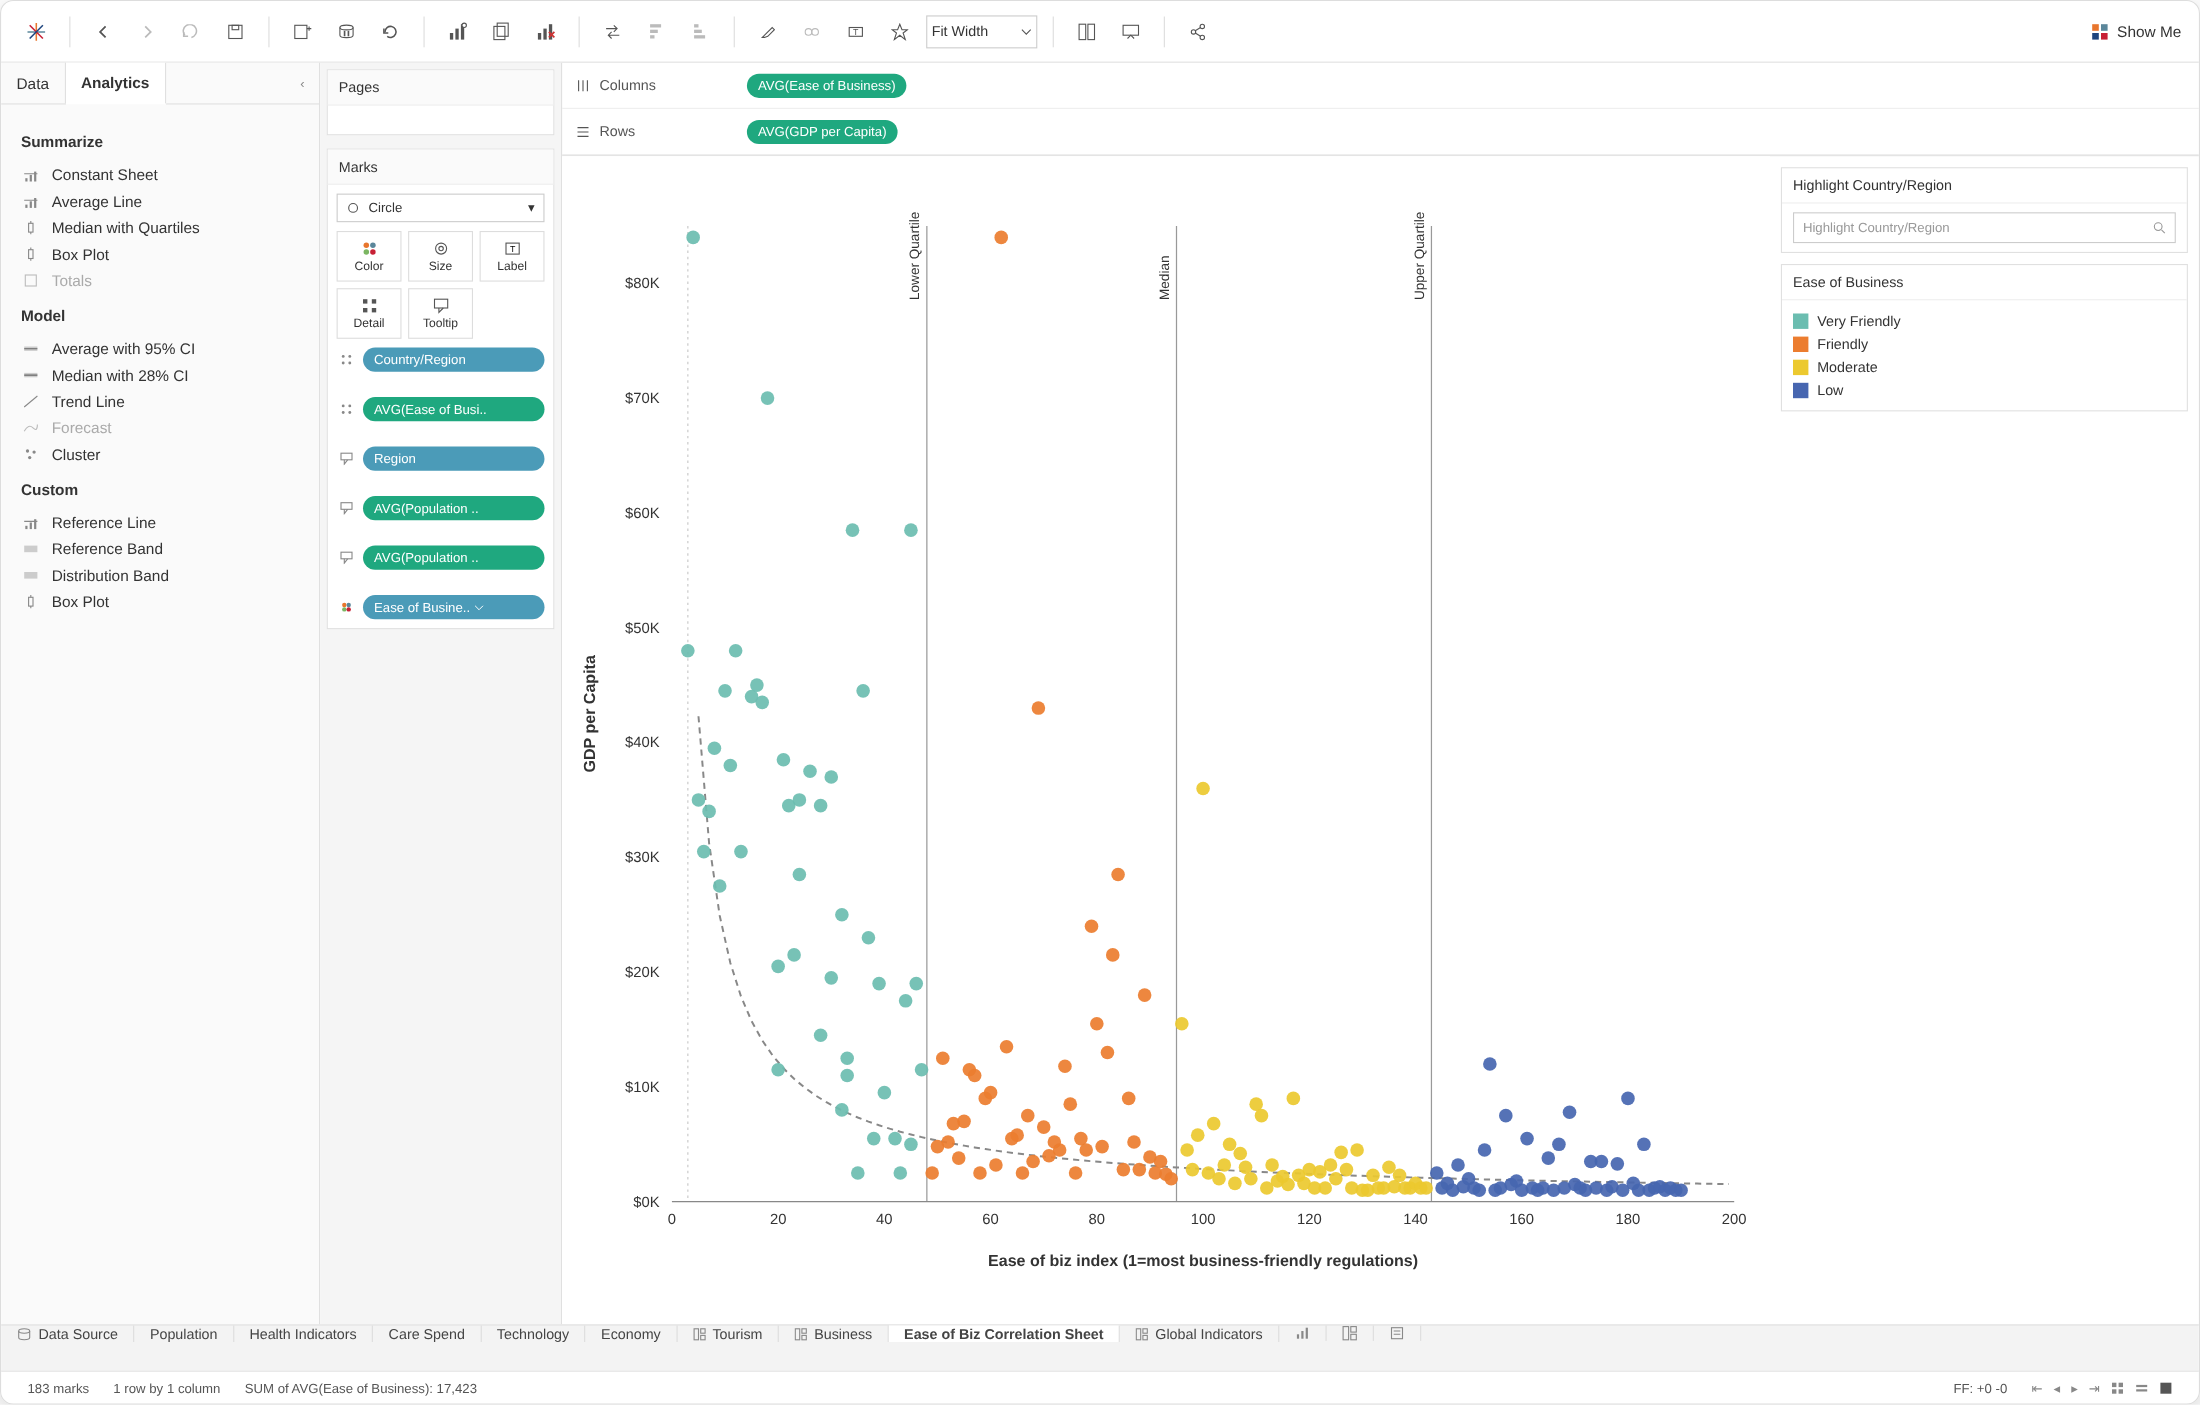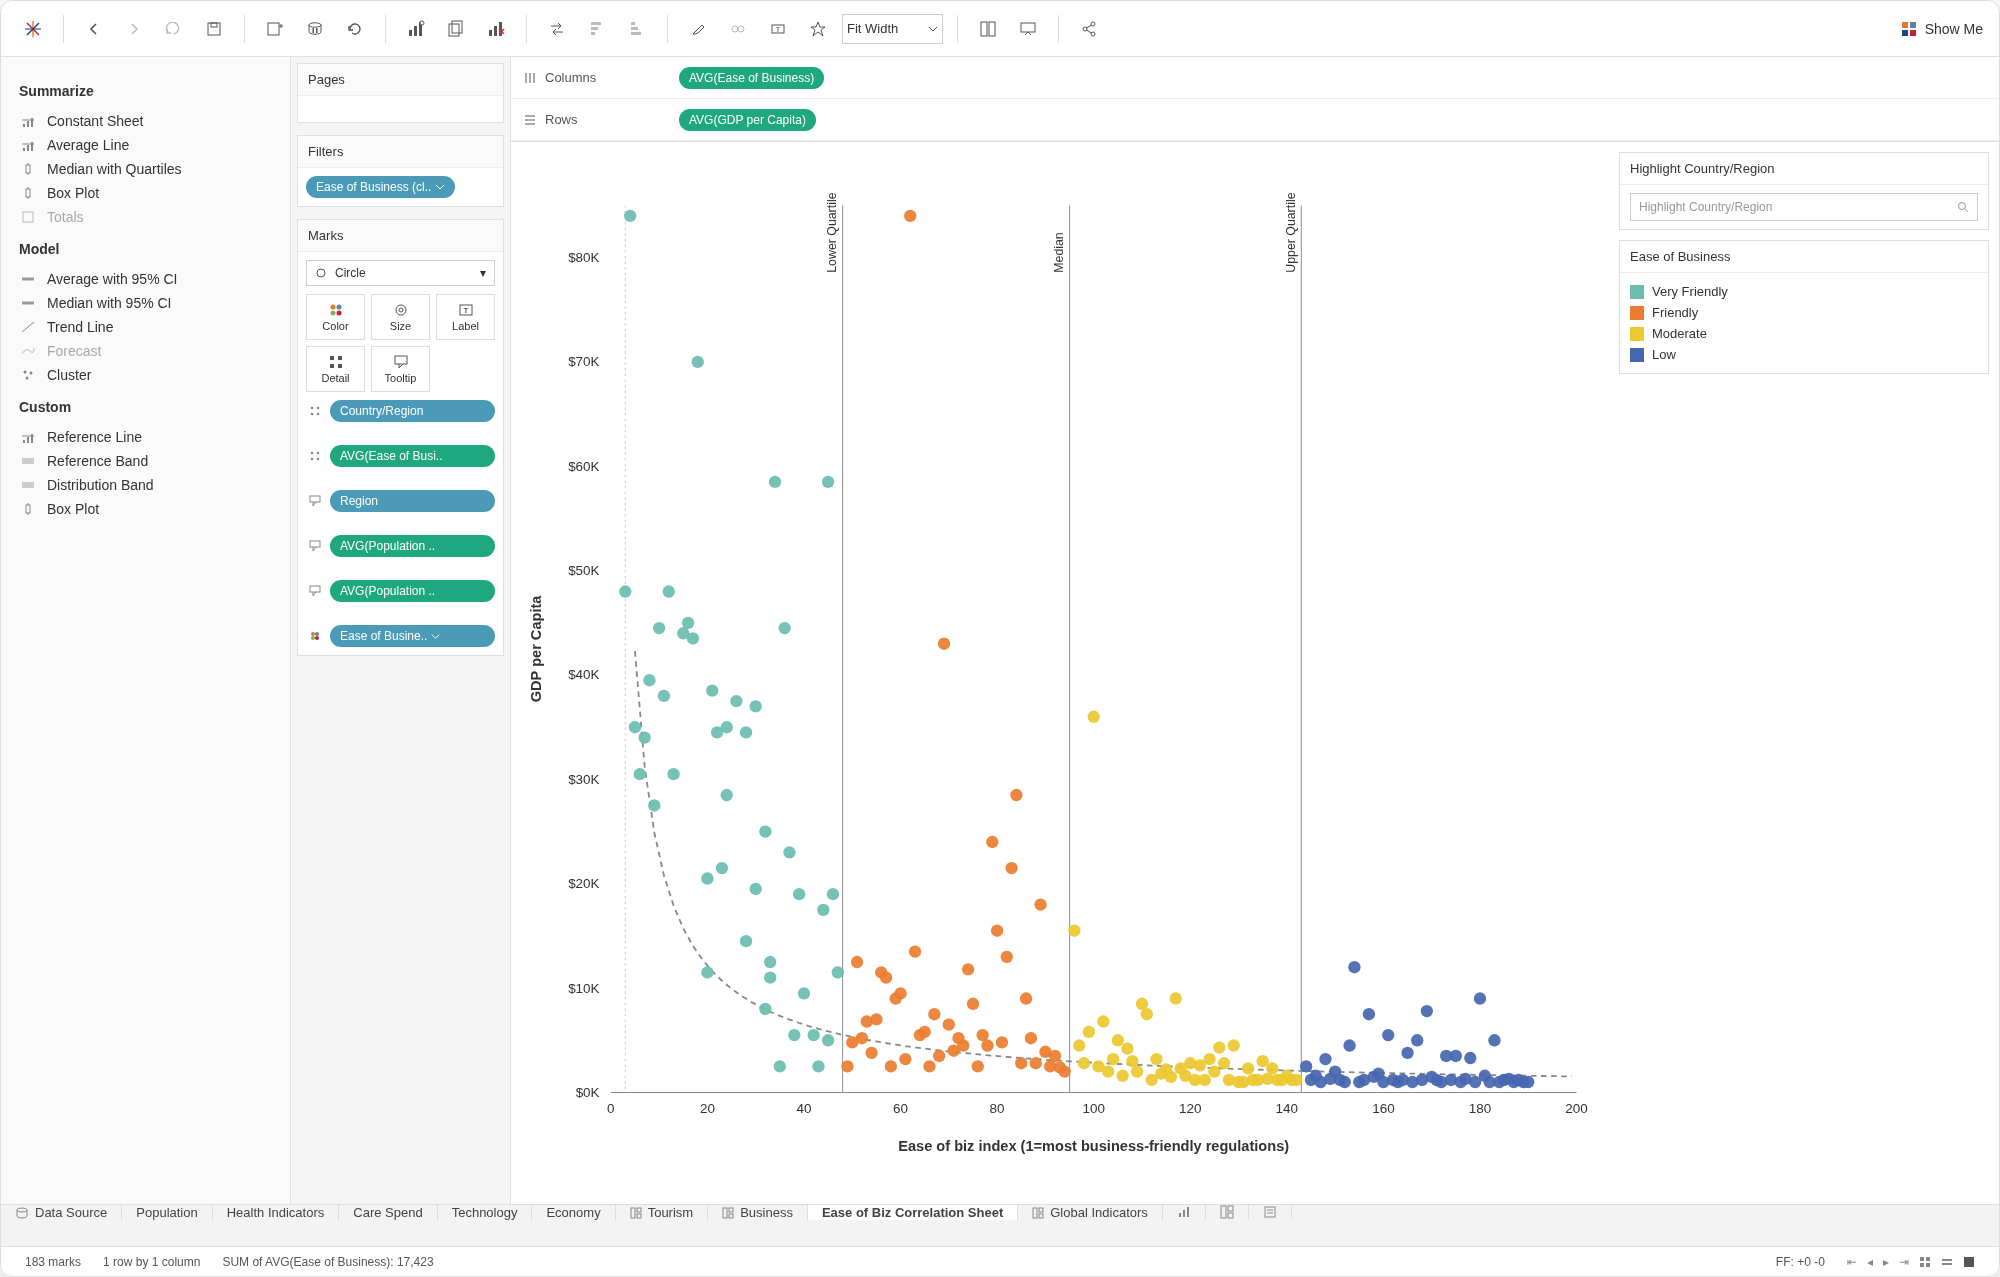--- a/index.html
+++ b/index.html
@@ -233,20 +233,25 @@
           <rect x="1" y="9" width="6" height="6" fill="#1f457e"></rect>
           <rect x="9" y="9" width="6" height="6" fill="#c72035"></rect>
         </svg>
       <span>Show Me</span>
     </div>
   </div>
 
   <div class="main">
 
     <div class="left-pane">
+      <div class="left-tabs">
+        <div class="left-tab">Data</div>
+        <div class="left-tab active">Analytics</div>
+        <div class="collapse">‹</div>
+      </div>
       <div class="left-content">
         <div class="section-title">Summarize</div>
         <div id="ana-summarize">
             <div class="ana-item">
               <span class="ana-icon">
                 <svg width="14" height="14" viewBox="0 0 14 14">
                   <rect x="2" y="10" width="2" height="3" fill="#888"></rect>
                   <rect x="6" y="7" width="2" height="6" fill="#888"></rect>
                   <rect x="10" y="4" width="2" height="9" fill="#888"></rect>
                   <line x1="1" y1="6" x2="13" y2="6" stroke="#888"></line>
@@ -305,21 +310,21 @@
               </span>
               <span>Average with 95% CI</span>
             </div>
             <div class="ana-item">
               <span class="ana-icon">
                 <svg width="14" height="14" viewBox="0 0 14 14">
                   <rect x="1" y="5" width="12" height="4" fill="#ccc"></rect>
                   <line x1="1" y1="7" x2="13" y2="7" stroke="#666"></line>
                 </svg>
               </span>
-              <span>Median with 95% CI</span>
+              <span>Median with 28% CI</span>
             </div>
             <div class="ana-item">
               <span class="ana-icon">
                 <svg width="14" height="14" viewBox="0 0 14 14">
                   <path d="M1 12 L13 2" stroke="#888"></path>
                 </svg>
               </span>
               <span>Trend Line</span>
             </div>
             <div class="ana-item disabled">
@@ -381,31 +386,20 @@
               <span>Box Plot</span>
             </div>
           </div>
       </div>
     </div>
 
     <div class="mid-pane">
       <div class="mid-card">
         <div class="hdr">Pages</div>
         <div class="bd" style="height:26px"></div>
-      </div>
-      <div class="mid-card">
-        <div class="hdr">Filters</div>
-        <div class="bd">
-          <span class="pill blue">
-            <span>Ease of Business (cl..</span>&nbsp;
-            <svg width="10" height="10" viewBox="0 0 10 10">
-                <path d="M1 3 L5 7 L9 3" stroke="#fff" fill="none"></path>
-              </svg>
-          </span>
-        </div>
       </div>
       <div class="mid-card">
         <div class="hdr">Marks</div>
         <div class="bd">
           <div class="marks-select">
             <svg width="12" height="12" viewBox="0 0 12 12">
                 <circle cx="6" cy="6" r="4" stroke="#555" fill="none"></circle>
               </svg>
             <span>Circle</span>
             <span style="margin-left:auto">▾</span>

